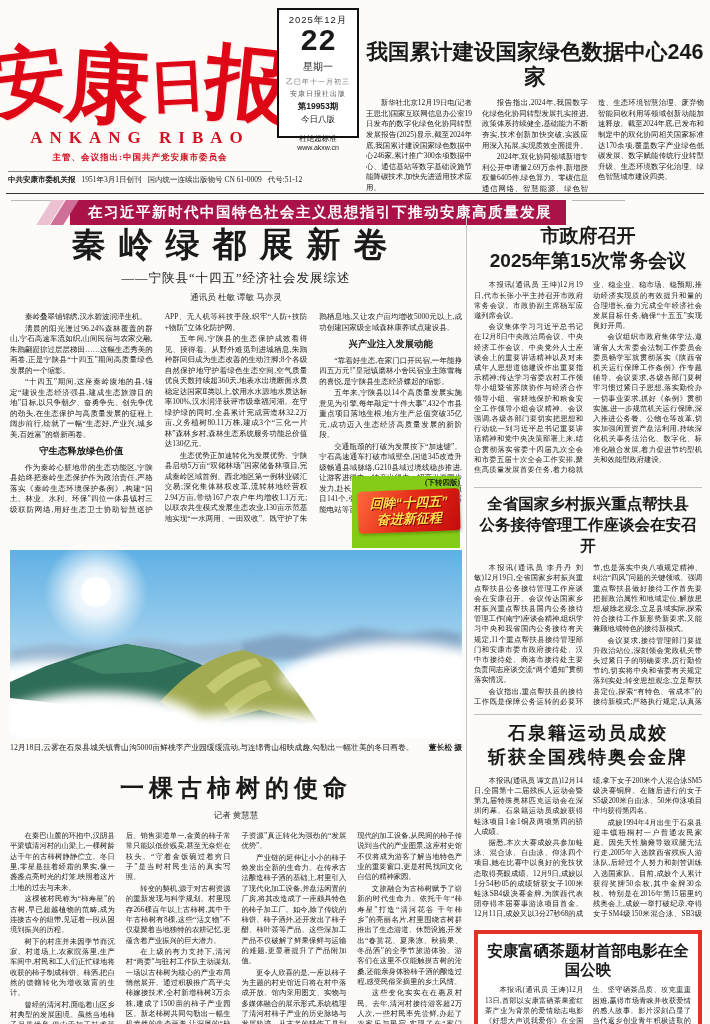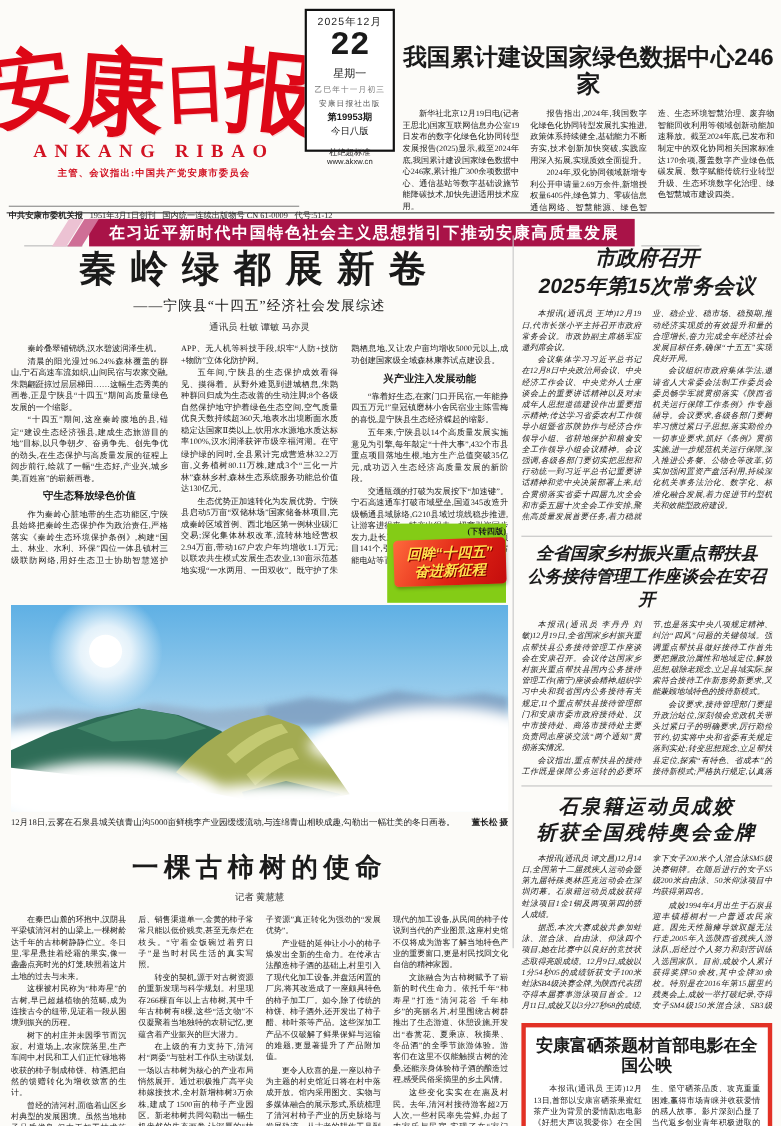--- a/index.html
+++ b/index.html
@@ -12,21 +12,21 @@
   .masthead{position:absolute;left:8px;top:4px;width:264px;height:186px;}
   .brush{display:flex;align-items:flex-end;justify-content:center;height:118px;color:#dd0716;}
   .brush span{font-weight:bold;line-height:1;text-shadow:1px 1px 0 #e9434e33;}
   .c1{font-size:74px;transform:rotate(-7deg) translateY(-4px);}
   .c2{font-size:84px;transform:rotate(4deg) translateY(6px);}
   .c3{font-size:56px;transform:rotate(-3deg) translateY(-8px);}
   .c4{font-size:82px;transform:rotate(6deg) translateY(4px);}
   .latin{ text-align:center;color:#d21323;font-weight:bold;font-size:17px;letter-spacing:7px;
     font-family:"Liberation Serif",serif;margin-top:6px;}
   .organizer{text-align:center;color:#d21323;font-weight:bold;font-size:8.5px;letter-spacing:1px;margin-top:4px;}
-  .mast-footer{margin-top:23px;border-top:1px solid #888;padding-top:3px;font-size:7.5px;color:#222;
+  .mast-footer{margin-top:7px;border-top:1px solid #888;padding-top:3px;font-size:7.5px;color:#222;
     display:flex;gap:6px;justify-content:space-between;white-space:nowrap;}
   .mast-footer b{font-weight:bold;}
   
   .datebox{position:absolute;left:277px;top:8px;width:82px;height:130px;border:2px solid #111;
     background:#fff;text-align:center;padding:4px 2px;box-sizing:border-box;
     font-family:"Liberation Sans",sans-serif;}
   .db-ym{font-size:9.5px;letter-spacing:1px;}
   .db-day{font-size:30px;font-weight:bold;line-height:1.05;font-family:Liberation Mono, monospace;}
   .db-week{font-size:10px;margin-top:1px;}
   .db-lunar{font-size:7px;color:#777;margin-top:3px;letter-spacing:1px;}
@@ -36,21 +36,21 @@
   .db-site{font-size:7.5px;margin-top:8px;}
   .db-url{font-size:7px;font-family:"Liberation Sans",sans-serif;}
   
   .topstory{position:absolute;left:366px;top:40px;width:338px;height:150px;}
   .ts-head{font-family:"Liberation Sans",sans-serif;font-weight:bold;font-size:21.5px;
     letter-spacing:0px;text-align:center;line-height:1.15;}
   .ts-body{margin-top:9px;height:104px;overflow:hidden;column-count:3;column-gap:10px;column-fill:auto;
     font-size:7.4px;line-height:1.42;}
   
   .page-rule{position:absolute;left:6px;top:193px;width:698px;height:0;border-top:1.5px solid #333;}
-  .banner-row{position:absolute;left:16px;top:200px;width:626px;height:24px;display:flex;align-items:flex-end;}
+  .banner-row{position:absolute;left:5px;top:200px;width:626px;height:24px;display:flex;align-items:flex-start;}
   .flank{flex:1;height:0;border-top:1px solid #b9b9b9;margin:0 6px;}
   .banner{position:relative;background:#a91348;color:#fff;font-family:"Liberation Sans",sans-serif;
     font-weight:bold;font-size:14.5px;letter-spacing:1.5px;padding:3px 14px 3px 18px;white-space:nowrap;}
   .stripe{position:absolute;top:0;bottom:0;width:13px;transform:skewX(-32deg);}
   .s1{left:-26px;background:#ecc2d3;}
   .s2{left:-12px;background:#cf6e96;}
   
   .lead{position:absolute;left:10px;top:226px;width:452px;height:322px;}
   .lead-head{font-family:"Liberation Sans",sans-serif;font-weight:bold;font-size:34px;
     letter-spacing:13px;text-align:center;line-height:1.1;}
@@ -64,21 +64,21 @@
     border-radius:4px;padding:5px 12px 6px;transform:rotate(-2deg);box-shadow:1px 2px 3px rgba(0,0,0,.25);}
   .badge div{font-family:"Liberation Sans",sans-serif;font-weight:bold;font-style:italic;
     color:#ffe14d;font-size:13px;line-height:1.2;text-shadow:1px 1px 0 #7a0000;white-space:pre-line;text-align:center;}
   
   .blk-p{text-indent:2em;text-align:justify;margin:0 0 1px 0;}
   .blk-h{font-family:"Liberation Sans",sans-serif;font-weight:bold;text-align:center;
     font-size:1.25em;margin:5px 0 4px;}
   
   .vrule{position:absolute;left:466px;top:214px;height:648px;width:0;border-left:1px solid #c7c7c7;}
   .rail{position:absolute;left:474px;top:214px;width:228px;}
-  .rail-art{margin-bottom:4px;font-style:italic;}
+  .rail-art{margin-bottom:4px;}
   .divider{border-top:1px solid #c2c2c2;margin:5px 0 6px;}
   .gov-head{font-family:"Liberation Sans",sans-serif;font-weight:bold;text-align:center;
     font-size:19px;line-height:1.3;margin-top:10px;white-space:pre-line;}
   .gov-body{margin-top:7px;height:202px;overflow:hidden;column-count:2;column-gap:10px;column-fill:auto;
     font-size:7.3px;line-height:1.4;}
   .rec-head{font-family:"Liberation Sans",sans-serif;font-weight:bold;text-align:center;
     font-size:15.5px;line-height:1.35;white-space:pre-line;}
   .rec-body{margin-top:6px;height:146px;overflow:hidden;column-count:2;column-gap:10px;column-fill:auto;
     font-size:7.3px;line-height:1.4;}
   .ath-head{font-family:"Liberation Sans",sans-serif;font-weight:bold;text-align:center;

